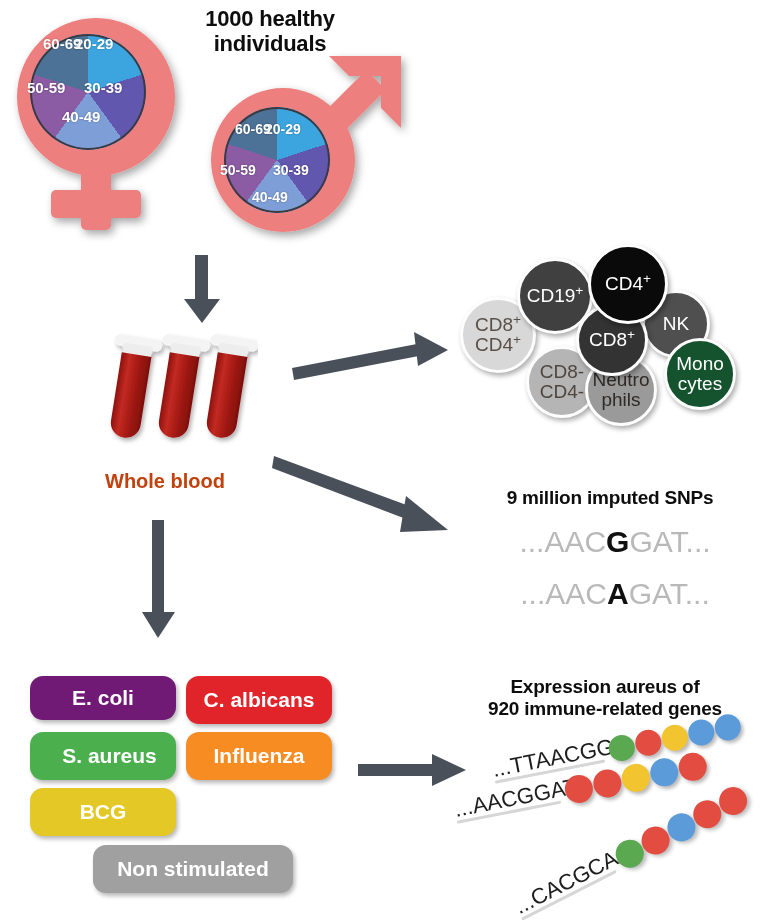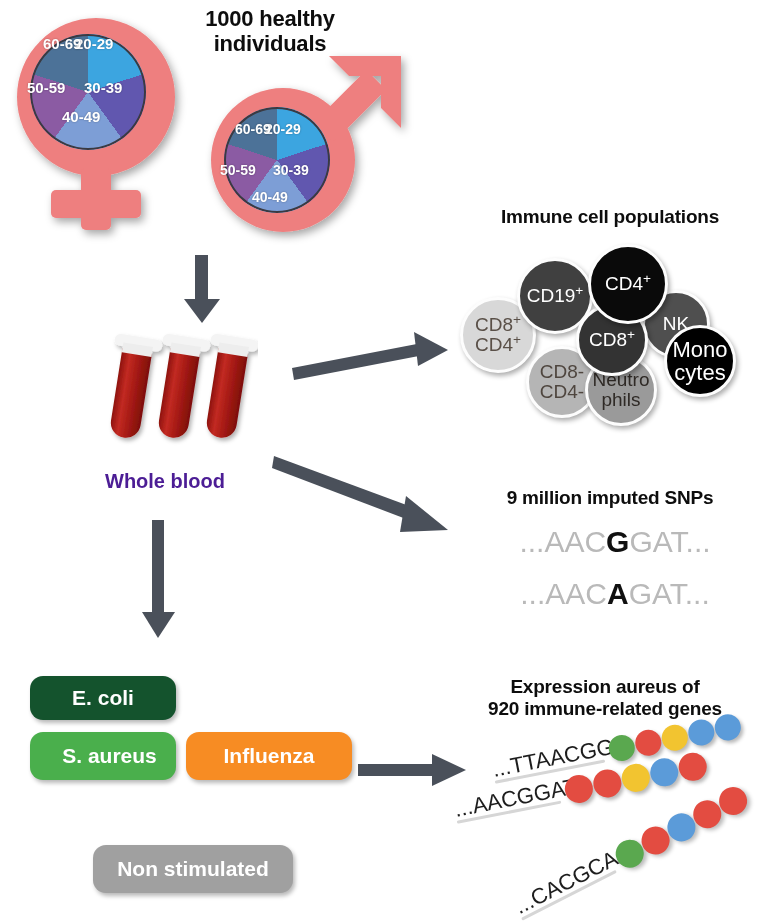--- a/index.html
+++ b/index.html
@@ -11,21 +11,21 @@
 
   
   .heading{
     font-weight:bold;color:#0d0d0d;text-align:center;line-height:1.15;
     letter-spacing:-0.2px;
   }
   #hdr-cohort{left:160px;top:6px;width:220px;font-size:22px;}
   #hdr-immune{left:450px;top:206px;width:320px;font-size:19px;}
   #hdr-snps{left:450px;top:487px;width:320px;font-size:19px;}
   #hdr-expr{left:440px;top:676px;width:330px;font-size:19px;}
-  #lbl-wholeblood{left:55px;top:470px;width:220px;font-size:20px;font-weight:bold;color:#4c1d95;text-align:center;}
+  #lbl-wholeblood{left:55px;top:470px;width:220px;font-size:20px;font-weight:bold;color:#c2410c;text-align:center;}
 
   
   .sym{position:absolute;}
   .sym svg{display:block;overflow:visible;}
 
   
   .pie{position:absolute;border-radius:50%;overflow:hidden;}
   .pie .seg{position:absolute;left:0;top:0;width:100%;height:100%;}
   .pie .ring{position:absolute;left:0;top:0;width:100%;height:100%;
              border-radius:50%;box-shadow:inset 0 0 0 2px #3a3a42;}
@@ -214,21 +214,20 @@
 
   <div class="abs arrow" style="left:137px;top:520px;">
     <svg width="44" height="120" viewBox="0 0 44 120">
       <g fill="#4a505a">
         <rect x="15" y="0" width="12" height="96"></rect>
         <path d="M5 92 L38 92 L21 118 Z"></path>
       </g>
     </svg>
   </div>
 
-  <div class="abs heading" id="hdr-immune">Immune cell populations</div>
   <div class="abs" id="immune-cells" style="left:460px;top:242px;width:300px;height:185px;">
       <div class="cell" style="left: 57px; top: 16px; width: 76px; height: 76px; background: #404040; color: rgb(255, 255, 255); font-size: 19px; z-index: 4;">
         <div>
           <span>CD19<sup>+</sup></span>
         </div>
       </div>
       <div class="cell" style="left: 128px; top: 2px; width: 80px; height: 80px; background: rgb(10, 10, 10); color: rgb(255, 255, 255); font-size: 19px; z-index: 6;">
         <div>
           <span>CD4<sup>+</sup></span>
         </div>
@@ -242,21 +241,21 @@
         <div>
           <span>CD8<sup>+</sup></span>
           <span>CD4<sup>+</sup></span>
         </div>
       </div>
       <div class="cell" style="left: 116px; top: 62px; width: 72px; height: 72px; background: rgb(51, 51, 51); color: rgb(255, 255, 255); font-size: 19px; z-index: 5;">
         <div>
           <span>CD8<sup>+</sup></span>
         </div>
       </div>
-      <div class="cell" style="left: 204px; top: 83px; width: 72px; height: 72px; background: #000000; color: rgb(255, 255, 255); font-size: 22px; z-index: 4;">
+      <div class="cell" style="left: 204px; top: 96px; width: 72px; height: 72px; background: #14532d; color: rgb(255, 255, 255); font-size: 19px; z-index: 4;">
         <div>
           <span>Mono</span>
           <span>cytes</span>
         </div>
       </div>
       <div class="cell" style="left: 66px; top: 104px; width: 72px; height: 72px; background: rgb(181, 181, 181); color: rgb(79, 70, 63); font-size: 19px; z-index: 3;">
         <div>
           <span>CD8-</span>
           <span>CD4-</span>
         </div>
@@ -273,28 +272,34 @@
   <div class="abs" id="snpbox">
     <div class="snprow snp-blur" style="top:52px;">
       <span class="snp-dim">...AAC</span><span class="snp-hi">A</span><span class="snp-dim">GAT...</span>
     </div>
     <div class="snprow snp-blur" style="top:0px;">
       <span class="snp-dim">...AAC</span><span class="snp-hi">G</span><span class="snp-dim">GAT...</span>
     </div>
   </div>
 
   <div class="abs" id="stimuli-group" style="left:0;top:0;width:380px;height:922px;pointer-events:none;">
-      <div class="pill" style="left: 30px; top: 676px; width: 146px; height: 44px; background: #14532d; pointer-events: auto;">
+      <div class="pill" style="left: 30px; top: 676px; width: 146px; height: 44px; background: #701a75; pointer-events: auto;">
         <span>E. coli</span>
+      </div>
+      <div class="pill" style="left: 186px; top: 676px; width: 146px; height: 48px; background: rgb(224, 36, 42); pointer-events: auto;">
+        <span>C. albicans</span>
       </div>
       <div class="pill" style="left: 30px; top: 732px; width: 146px; height: 48px; background: rgb(74, 175, 76); pointer-events: auto; padding-left: 13px;">
         <span>S. aureus</span>
       </div>
-      <div class="pill" style="left: 186px; top: 732px; width: 166px; height: 48px; background: rgb(247, 140, 35); pointer-events: auto; align-items: center;">
+      <div class="pill" style="left: 186px; top: 732px; width: 146px; height: 48px; background: rgb(247, 140, 35); pointer-events: auto; align-items: center;">
         <span>Influenza</span>
+      </div>
+      <div class="pill" style="left: 30px; top: 788px; width: 146px; height: 48px; background: rgb(227, 200, 38); pointer-events: auto;">
+        <span>BCG</span>
       </div>
       <div class="pill" style="left: 93px; top: 845px; width: 200px; height: 48px; background: rgb(160, 160, 160); pointer-events: auto;">
         <span>Non stimulated</span>
       </div>
     </div>
 
   <div class="abs arrow" style="left:358px;top:752px;">
     <svg width="110" height="36" viewBox="0 0 110 36">
       <g fill="#4a505a">
         <rect x="0" y="12" width="80" height="12"></rect>

